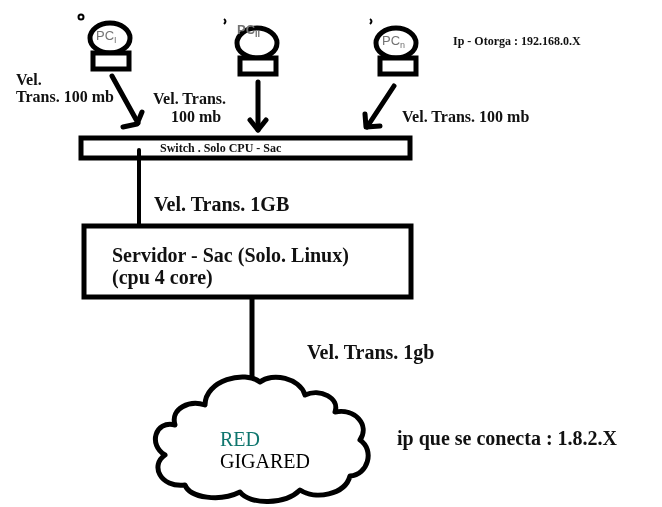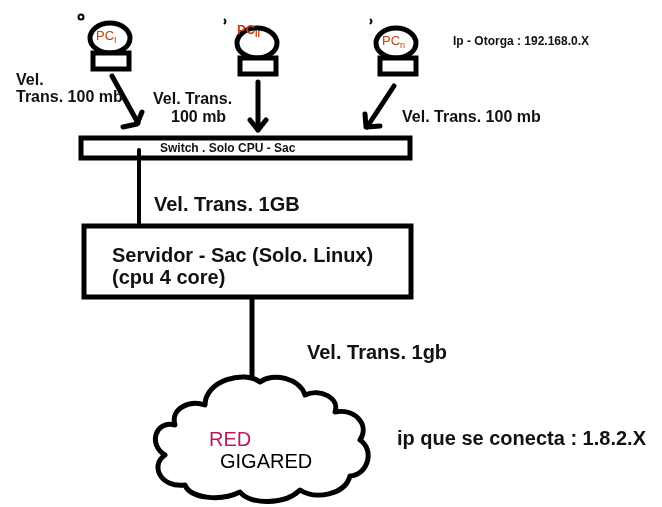--- a/index.html
+++ b/index.html
@@ -1,25 +1,25 @@
 <!DOCTYPE html>
 <html><head>
 <meta charset="utf-8">
 <style>
   html, body { margin: 0; padding: 0; background: #ffffff; }
   body { width: 662px; height: 507px; position: relative; overflow: hidden;
          font-family: "Liberation Sans", sans-serif; }
   svg { position: absolute; left: 0; top: 0; }
-  .lbl { position: absolute; font-family: Liberation Sans, sans-serif;
+  .lbl { position: absolute; font-family: Liberation Serif, serif;
          font-weight: bold; color: #111111; white-space: nowrap; line-height: 1.2; }
   .s13 { font-size: 16px; }
   .s12 { font-size: 12px; }
   .s16 { font-size: 20px; }
   .pcname { position: absolute; font-family: "Liberation Sans", sans-serif;
-            font-size: 13px; color: #c2410c; }
+            font-size: 13px; color: #737373; }
   .pcname sub { font-size: 9px; vertical-align: -3px; }
 </style>
 </head>
 <body>
 
 <svg width="662" height="507" viewBox="0 0 662 507">
 
   <g>
     <circle cx="81" cy="17" r="2.5" fill="none" stroke="#000" stroke-width="2"></circle>
     <ellipse cx="110" cy="38" rx="20" ry="15" fill="#fff" stroke="#000" stroke-width="5"></ellipse>
@@ -92,16 +92,16 @@
 
 <div class="lbl s12" style="left:160px;top:141px;">Switch . Solo CPU -  Sac</div>
 
 <div class="lbl s16" style="left:154px;top:192px;">Vel. Trans. 1GB</div>
 
 <div class="lbl s16" style="left:112px;top:243px;">Servidor - Sac (Solo. Linux)</div>
 <div class="lbl s16" style="left:112px;top:265px;">(cpu 4 core)</div>
 
 <div class="lbl s16" style="left:307px;top:340px;">Vel. Trans. 1gb</div>
 
-<div class="lbl s16" style="left:209px;top:427px;font-weight:normal;color:#be185d;">RED</div>
+<div class="lbl s16" style="left:220px;top:427px;font-weight:normal;color:#0f766e;">RED</div>
 <div class="lbl s16" style="left:220px;top:449px;font-weight:normal;color:#000;">GIGARED</div>
 
 <div class="lbl s16" style="left:397px;top:426px;text-align:right;">ip que se conecta : 1.8.2.X</div>
 
 </body></html>

